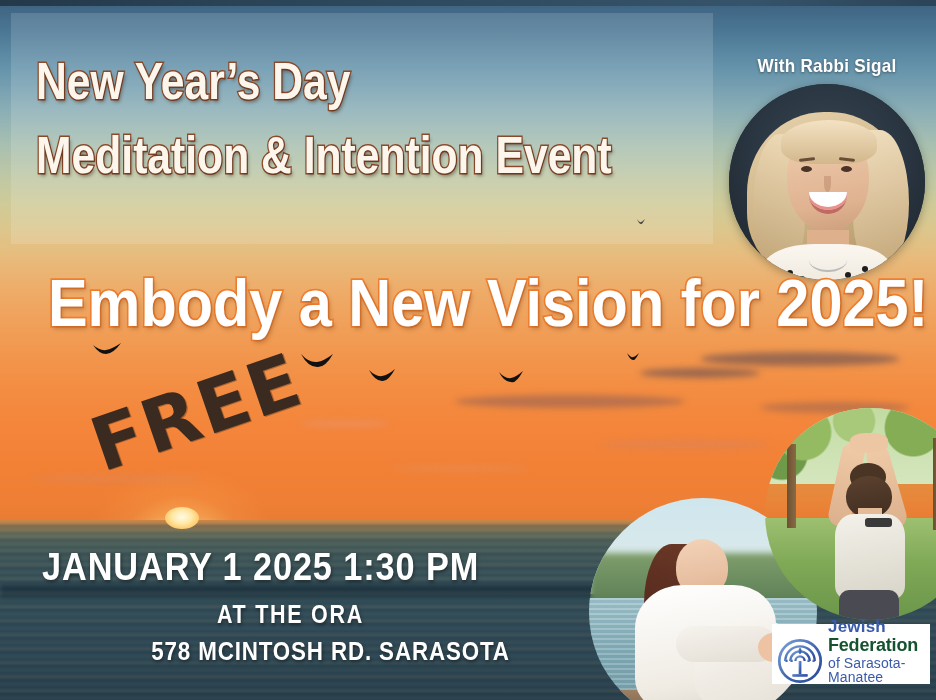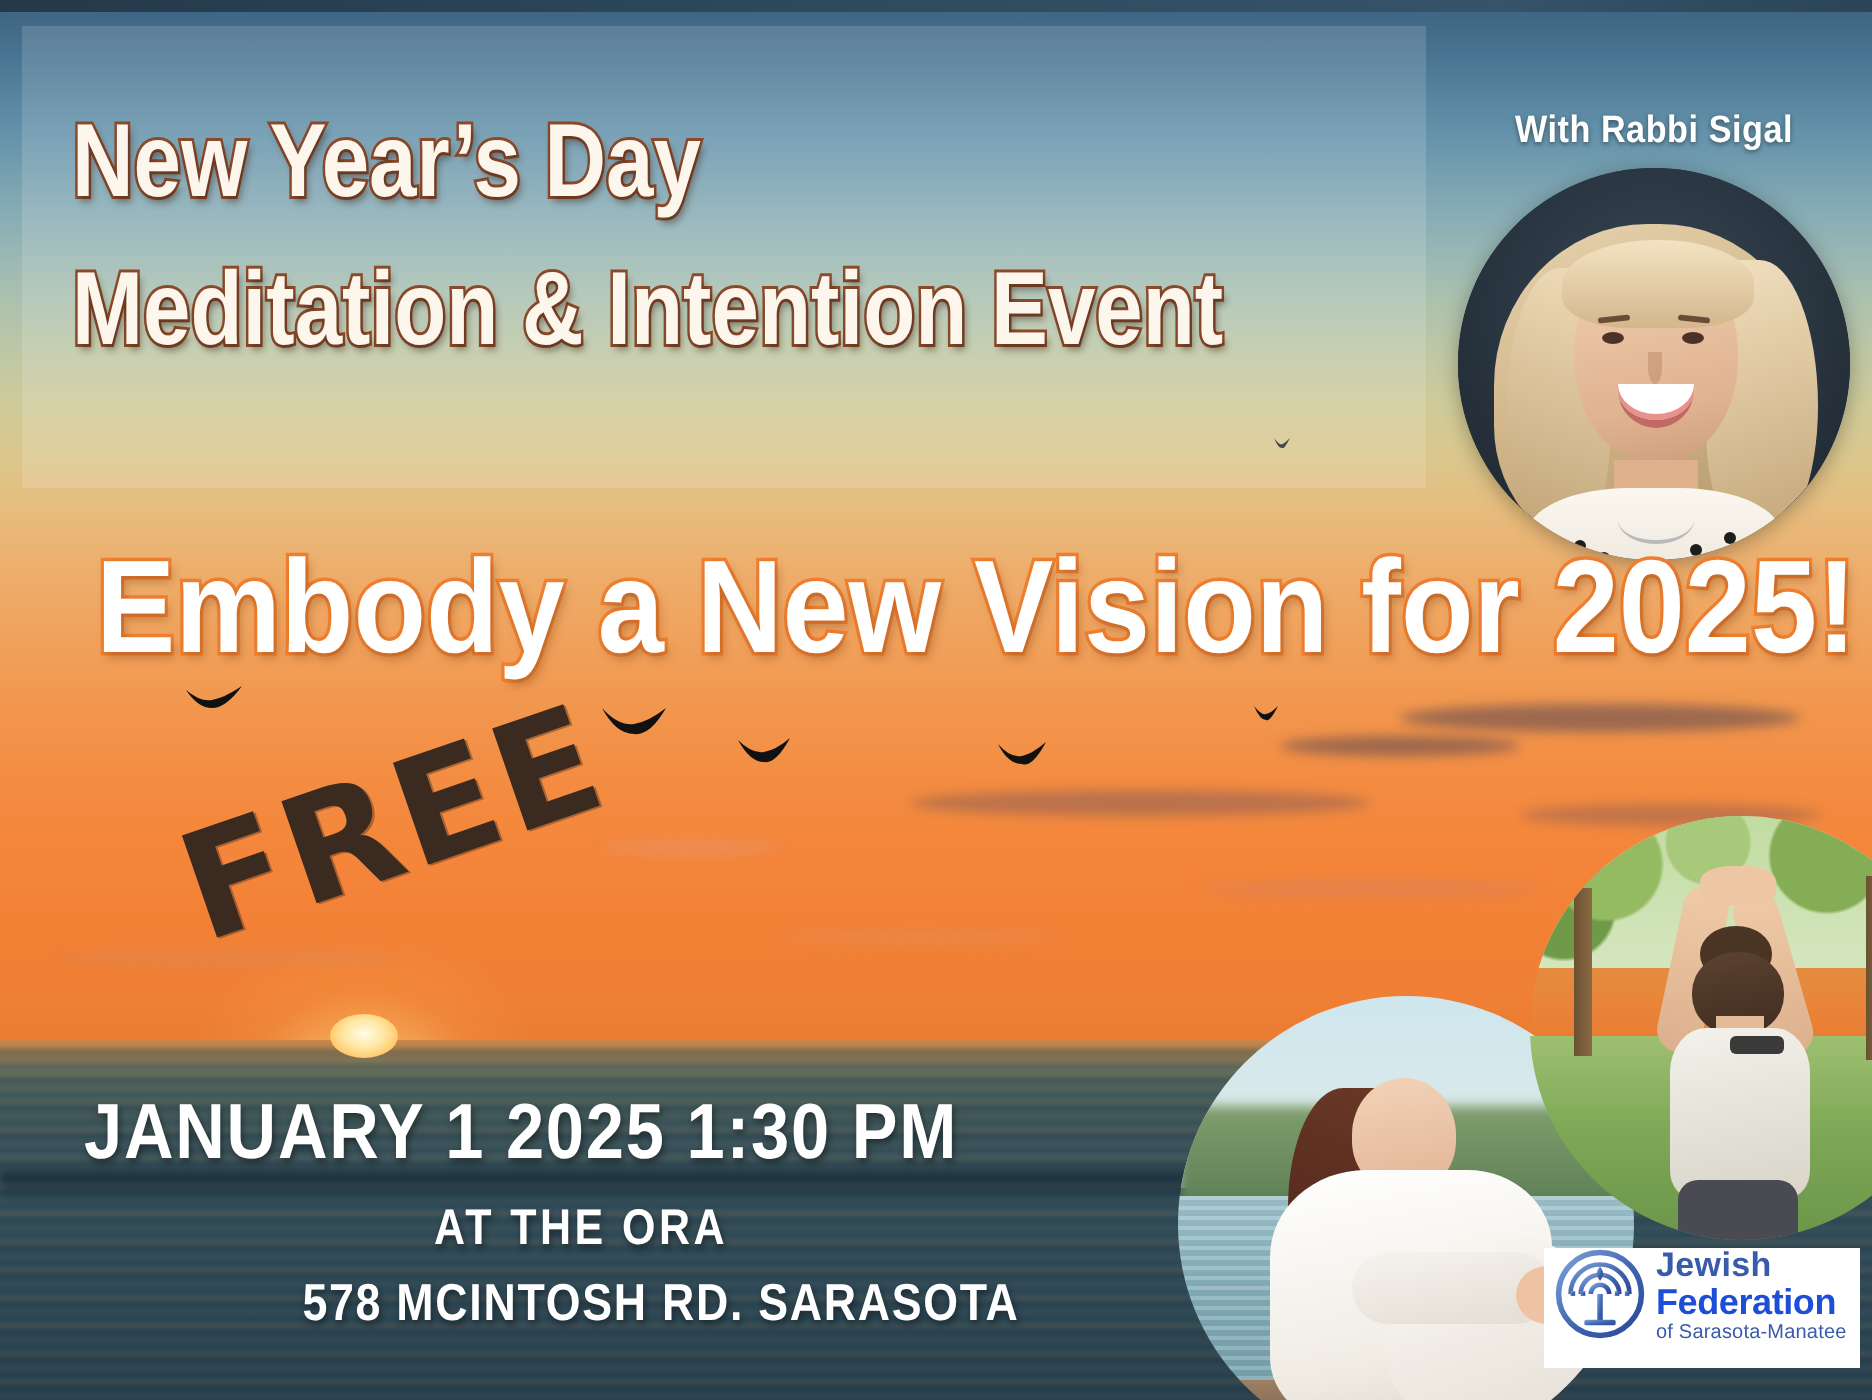--- a/index.html
+++ b/index.html
@@ -280,37 +280,37 @@
   .y-strap{ position:absolute; left:47%; top:52%; width:13%; height:4%; background:#3a3a3a; border-radius:3px;}
   .y-pants{ position:absolute; left:35%; bottom:0; width:28%; height:14%; background:#4a4a52; border-radius:10px 10px 0 0;}
 
   
   #logo-card {
     position: absolute;
     left: 772px; top: 624px;
     width: 158px; height: 60px;
     background: #ffffff;
     display: flex;
-    align-items: flex-start;
+    align-items: flex-end;
     padding: 0 5px;
     box-sizing: border-box;
   }
   #logo-mark { width: 46px; height: 46px; flex: 0 0 46px; }
   #logo-text { margin-left: 5px; line-height: 1; }
   #logo-jewish {
     font-family: "Liberation Sans", sans-serif;
     font-size: 17px; font-weight: 600; color: #3a5bab; letter-spacing: .2px;
   }
   #logo-federation {
     font-family: "Liberation Sans", sans-serif;
-    font-size: 18px; font-weight: bold; color: #1d4ed8; letter-spacing: -.2px; margin-top: 1px;
+    font-size: 18px; font-weight: bold; color: #14532d; letter-spacing: -.2px; margin-top: 1px;
   }
   #logo-sub {
     font-family: "Liberation Sans", sans-serif;
-    font-size: 10px; color: #3a5bab; letter-spacing: .1px; margin-top: 2px;
+    font-size: 14px; color: #3a5bab; letter-spacing: .1px; margin-top: 2px;
   }
 </style>
 </head>
 <body>
 
 <div id="flyer">
 
   <div id="sky" class="bg-layer"></div>
   <div id="top-strip" class="bg-layer"></div>
 

